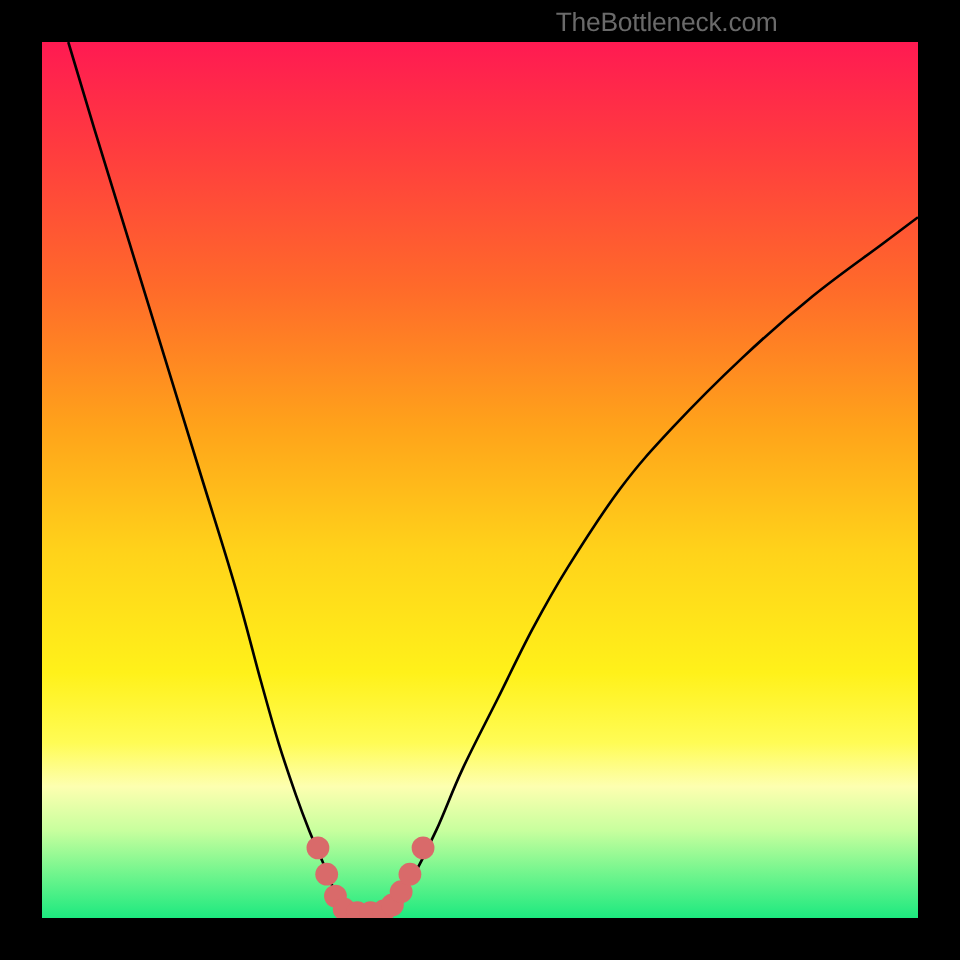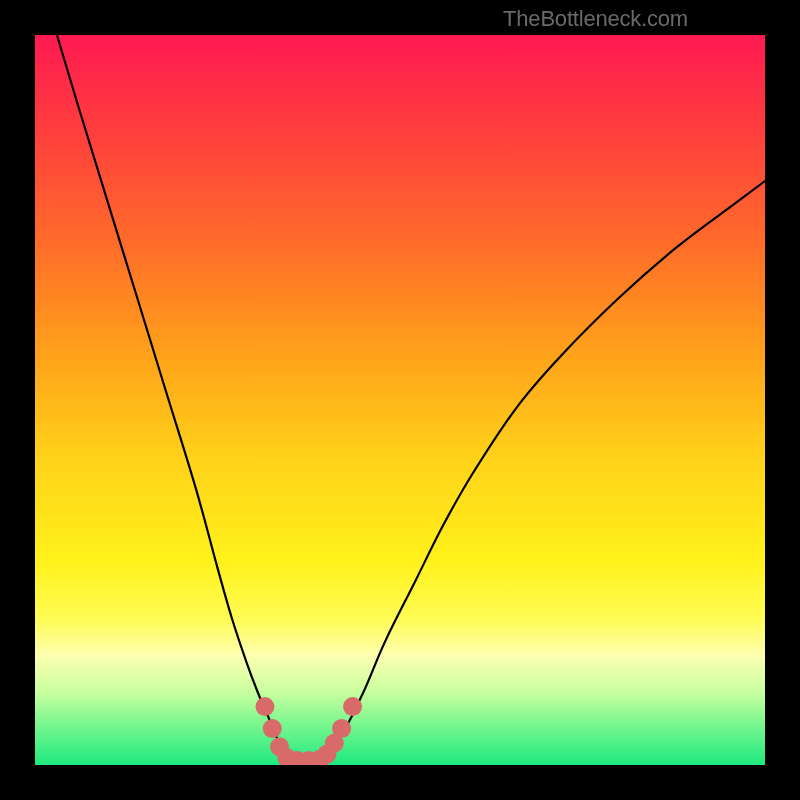--- a/index.html
+++ b/index.html
@@ -9,21 +9,20 @@
     height: 800px;
     background: #000;
     overflow: hidden;
     font-family: Arial, Helvetica, sans-serif;
   }
   .frame {
     position: absolute;
     left: 0; top: 0;
     width: 660px; height: 800px;
     background: #000;
-    padding-left: 40px;
   }
   .plot {
     position: absolute;
     left: 35px;
     top: 35px;
     width: 730px;
     height: 730px;
     overflow: hidden;
   }
   .watermark {

